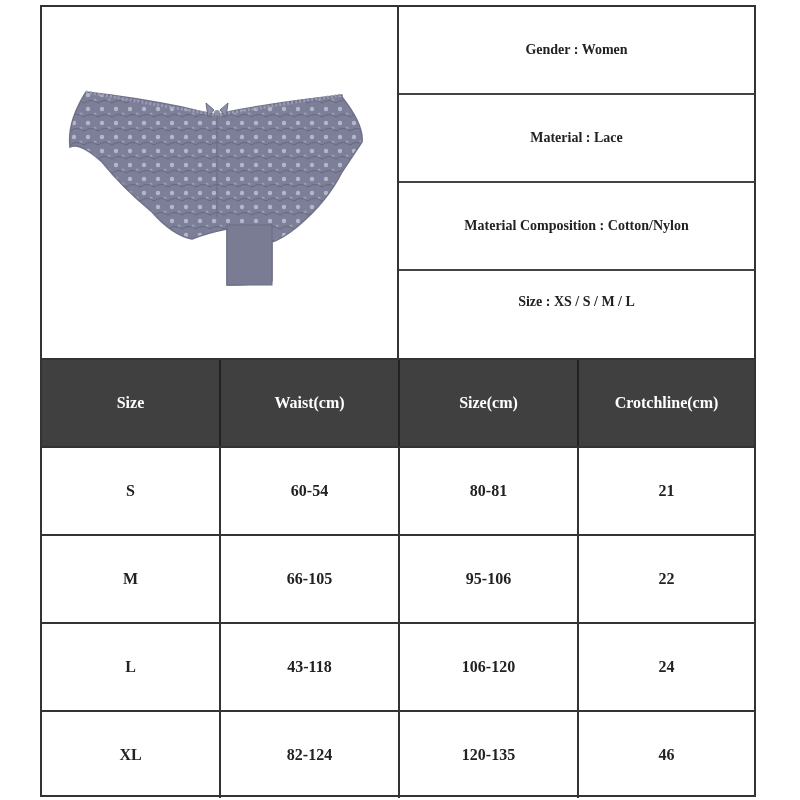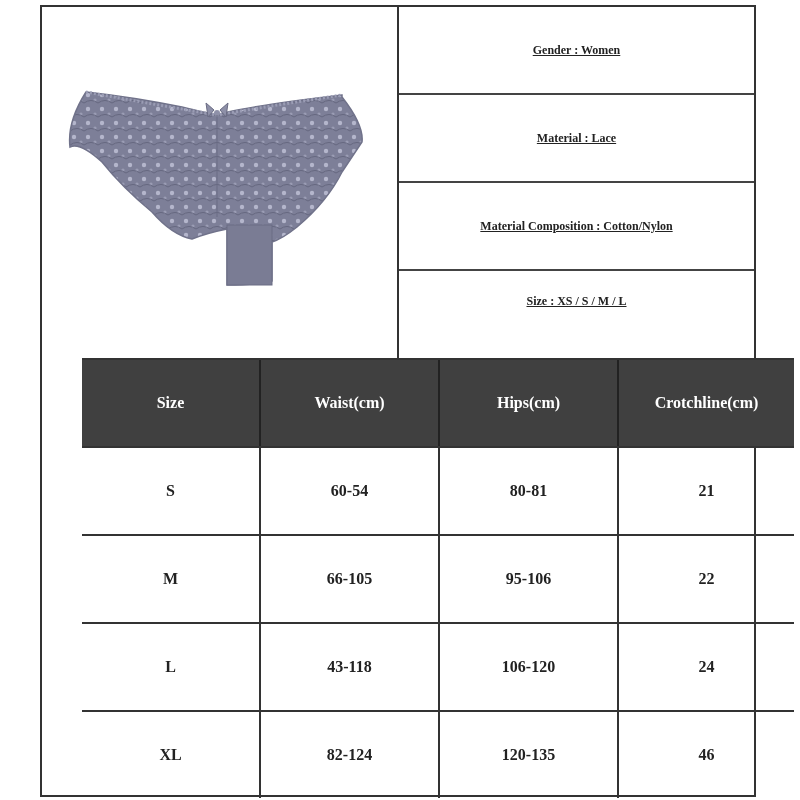--- a/index.html
+++ b/index.html
@@ -6,23 +6,23 @@
   body { width:800px; height:800px; position:relative; overflow:hidden;
          font-family: "Liberation Serif", "DejaVu Serif", serif; }
   .sheet { position:absolute; left:40px; top:5px; width:716px; height:792px;
            border:2px solid #333; box-sizing:border-box; }
   .top { position:absolute; left:0; top:0; width:712px; height:351px; }
   .photo-cell { position:absolute; left:0; top:0; width:357px; height:351px;
                 border-right:2px solid #333; box-sizing:border-box; background:#fff; }
   .info { position:absolute; left:357px; top:0; width:355px; height:351px; }
   .info-row { height:88px; box-sizing:border-box; border-bottom:2px solid #444;
               display:flex; align-items:center; justify-content:center;
-              font-weight:bold; font-size:12px; color:#222;text-decoration:underline; }
+              font-weight:bold; font-size:14px; color:#222; }
   .info-row:last-child { border-bottom:none; height:61px; }
-  .grid { position:absolute; left:0; top:351px; width:712px;margin-left:40px; }
+  .grid { position:absolute; left:0; top:351px; width:712px; }
   .row { display:flex; height:88px; box-sizing:border-box; border-top:2px solid #333; }
   .row.head { background:#404040; color:#fff; }
   .cell { width:179px; box-sizing:border-box; border-right:2px solid #333;
           display:flex; align-items:center; justify-content:center;
           font-weight:bold; font-size:16px; color:#222; }
   .row.head .cell { color:#fff; border-right-color:#222; }
   .cell:last-child { border-right:none; width:175px; }
   svg { display:block; }
 </style>
 </head>
@@ -61,21 +61,21 @@
       <div class="info-row">Material : Lace</div>
       <div class="info-row">Material Composition : Cotton/Nylon</div>
       <div class="info-row">Size : XS / S / M / L</div>
     </div>
   </div>
 
   <div class="grid">
     <div class="row head">
       <div class="cell">Size</div>
       <div class="cell">Waist(cm)</div>
-      <div class="cell">Hips(cm)</div>
+      <div class="cell">Size(cm)</div>
       <div class="cell">Crotchline(cm)</div>
     </div>
     <div class="row">
       <div class="cell">S</div>
       <div class="cell">60-54</div>
       <div class="cell">80-81</div>
       <div class="cell">21</div>
     </div>
     <div class="row">
       <div class="cell">M</div>

